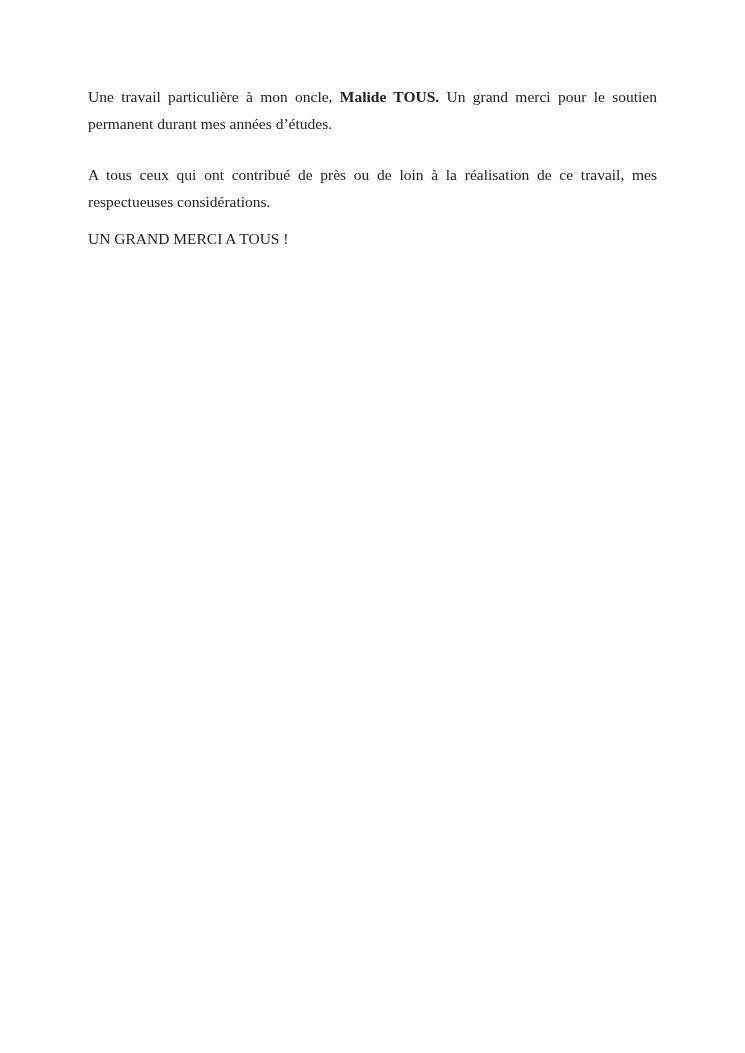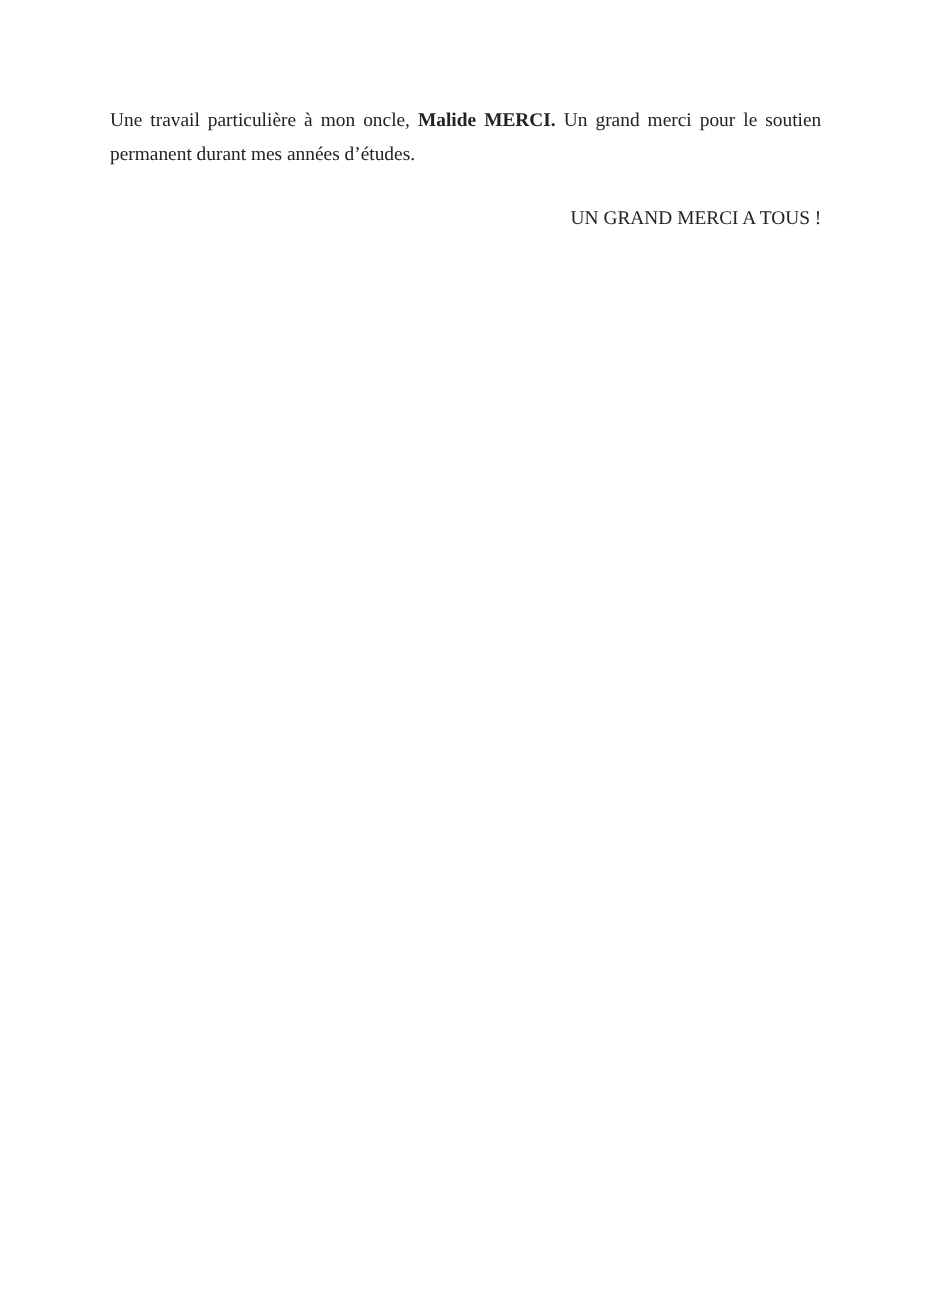--- a/index.html
+++ b/index.html
@@ -32,29 +32,30 @@
     text-justify: inter-word;
   }
   .para-dedication {
     margin-bottom: 24px;
   }
   .para-thanks {
     margin-bottom: 10px;
   }
   .para-closing {
     margin-bottom: 0;
-    text-align: right;
+    text-align: left;
   }
   .bold-name {
     font-weight: 700;
   }
 </style>
 </head>
 <body>
 
 <div class="page">
 
-  <p class="para justify para-dedication"><span>Une travail particulière à mon oncle, </span><strong class="bold-name">Malide MERCI.</strong><span> Un grand merci pour le soutien permanent durant mes années d’études.</span></p>
+  <p class="para justify para-dedication"><span>Une travail particulière à mon oncle, </span><strong class="bold-name">Malide TOUS.</strong><span> Un grand merci pour le soutien permanent durant mes années d’études.</span></p>
 
+  <p class="para justify para-thanks">A tous ceux qui ont contribué de près ou de loin à la réalisation de ce travail, mes respectueuses considérations.</p>
 
   <p class="para para-closing">UN GRAND MERCI A TOUS !</p>
 
 </div>
 
 </body></html>

